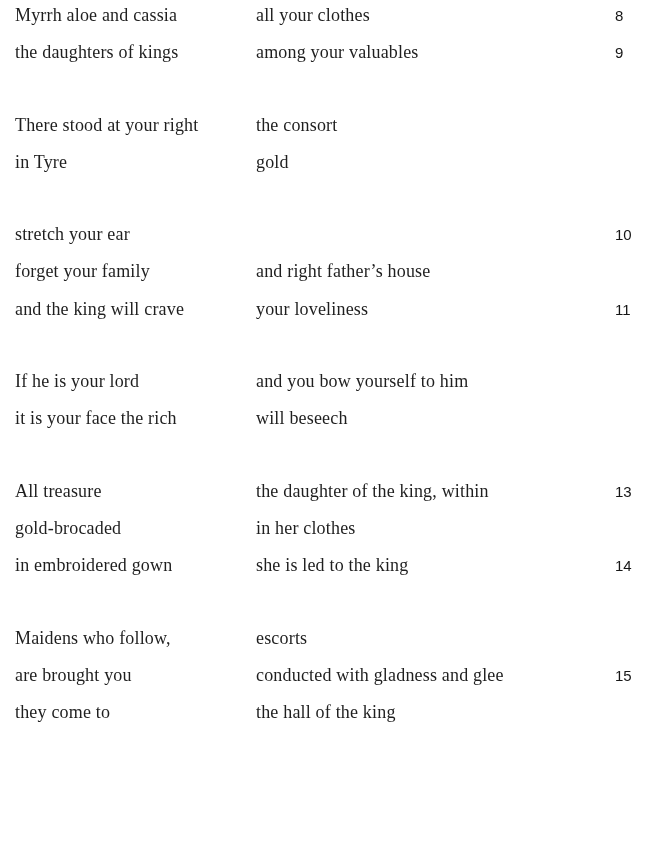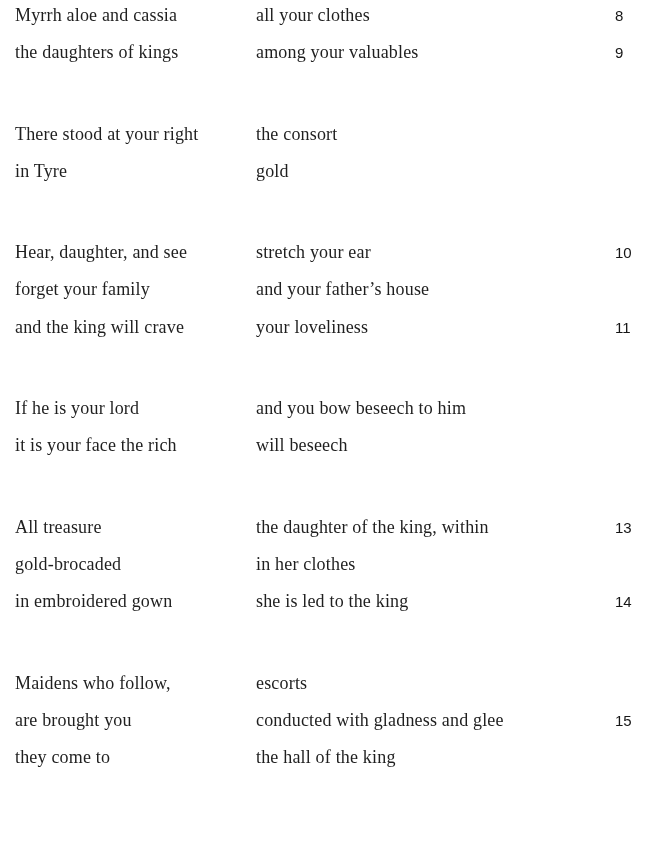--- a/index.html
+++ b/index.html
@@ -17,21 +17,21 @@
     box-sizing: border-box;
     width: 663px;
     height: 841px;
     padding: 0 0 0 15px;
     margin-top: -3px;
   }
   .stanza {
     margin: 0;
   }
   .stanza + .stanza {
-    margin-top: 44px;
+    margin-top: 35px;
   }
   .line {
     display: flex;
     align-items: baseline;
     height: 37.3px;
     line-height: 37.3px;
     white-space: nowrap;
   }
   .col-left {
     width: 241px;
@@ -81,40 +81,39 @@
     </div>
     <div class="line">
       <span class="col-left">in Tyre</span>
       <span class="col-right">gold</span>
       <span class="verse-num"></span>
     </div>
   </div>
 
   <div class="stanza">
     <div class="line">
-      <span class="col-left">Hear, daughter, and see</span>
       <span class="col-right">stretch your ear</span>
       <span class="verse-num">10</span>
     </div>
     <div class="line">
       <span class="col-left">forget your family</span>
-      <span class="col-right">and your father’s house</span>
+      <span class="col-right">and right father’s house</span>
       <span class="verse-num"></span>
     </div>
     <div class="line">
       <span class="col-left">and the king will crave</span>
       <span class="col-right">your loveliness</span>
       <span class="verse-num">11</span>
     </div>
   </div>
 
   <div class="stanza">
     <div class="line">
       <span class="col-left">If he is your lord</span>
-      <span class="col-right">and you bow beseech to him</span>
+      <span class="col-right">and you bow yourself to him</span>
       <span class="verse-num"></span>
     </div>
     <div class="line">
       <span class="col-left">it is your face the rich</span>
       <span class="col-right">will beseech</span>
       <span class="verse-num"></span>
     </div>
   </div>
 
   <div class="stanza">

